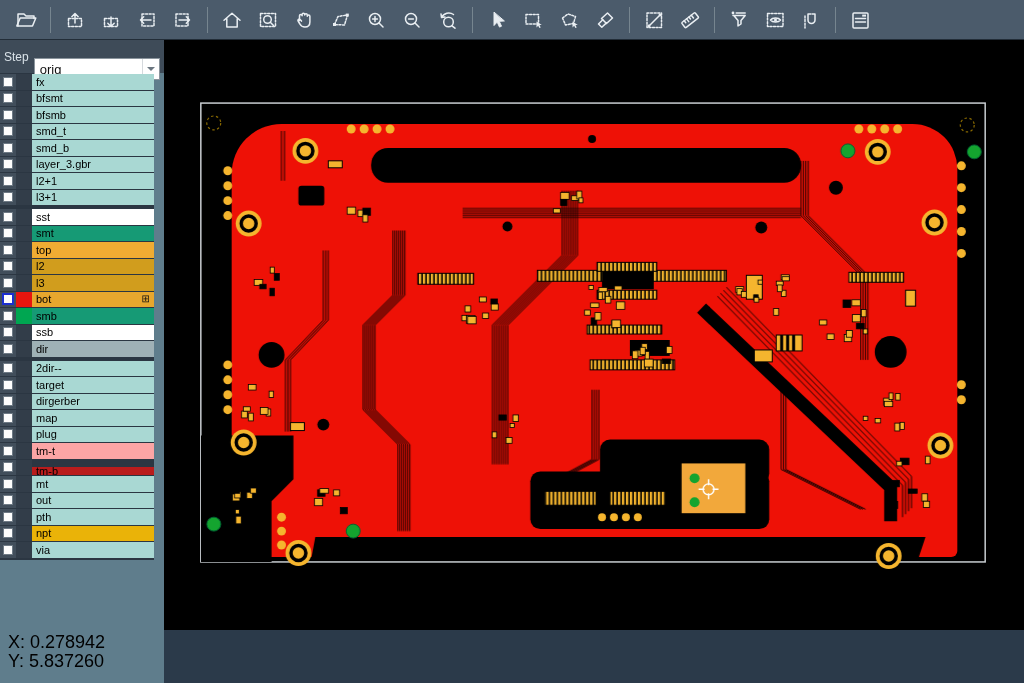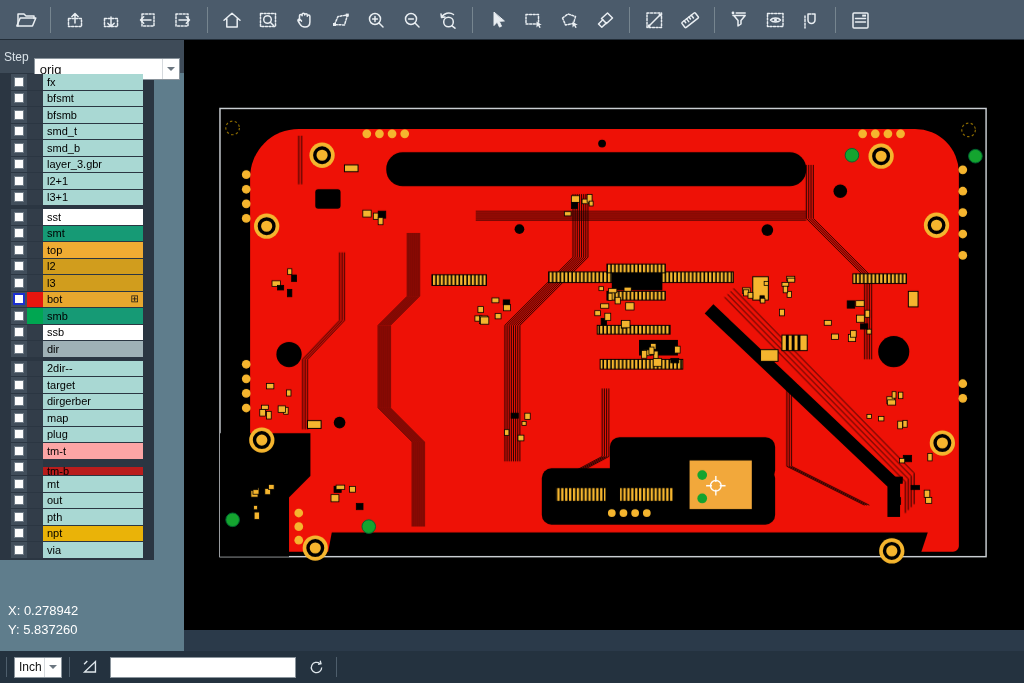--- a/index.html
+++ b/index.html
@@ -11,38 +11,38 @@
   .menu-item{color:#e8edf1;font-size:13px;padding:2px 9px;cursor:default;}
   .menu-item u{text-decoration:underline;}
   
   .toolbar{height:40px;background:#4b5b6b;display:flex;align-items:center;padding-left:8px;flex:0 0 auto;
            border-bottom:1px solid #222d38;}
   .tbtn{width:36px;height:32px;display:flex;align-items:center;justify-content:center;color:#e9eef2;flex:0 0 auto;}
   .tbtn svg{display:block;}
   .tsep{width:1px;height:26px;background:#76858f;margin:0 6px;flex:0 0 auto;}
   
   .main{flex:1 1 auto;display:flex;min-height:0;}
-  .sidebar{width:184px;background:#5f7d8c;position:relative;flex:0 0 auto;}
+  .sidebar{width:164px;background:#5f7d8c;position:relative;flex:0 0 auto;}
   .step-row{height:33px;background:#3e4b58;display:flex;align-items:center;padding:0 4px;gap:5px;}
   .step-label{color:#d9e2e8;font-size:12px;}
   .step-select{flex:1;height:22px;background:#fff;border:1px solid #8a949c;display:flex;align-items:center;
                font-size:13px;color:#111;padding-left:5px;margin-top:25px;}
   .step-select .grow{flex:1;}
   .caret-box{width:17px;height:100%;display:flex;align-items:center;justify-content:center;border-left:1px solid #d5d9dd;}
   .caret{width:0;height:0;border:4px solid transparent;border-top-color:#6b7680;margin-top:4px;}
-  .layer-list{width:154px;background:#2b3642;padding:1px 11px;display:flex;flex-direction:column;}
+  .layer-list{width:154px;background:#2b3642;padding:1px 0;display:flex;flex-direction:column;}
   .lgap{height:3px;}
   .lrow{height:15.5px;display:flex;align-items:stretch;margin-bottom:1px;}
   .cbcell{width:16px;background:#414e5b;display:flex;align-items:center;justify-content:center;flex:0 0 auto;}
   .cb{width:10px;height:10px;background:#fdfdfd;border:1px solid #6e7a85;}
   .lrow.sel .cb{border:2px solid #1b2fd0;width:12px;height:12px;}
   .swcell{width:16px;background:#323d49;flex:0 0 auto;}
   .lbl{flex:1;font-size:11px;color:#000;display:flex;align-items:center;padding:0 4px 0 4px;white-space:nowrap;overflow:hidden;}
   .grid-ic{margin-left:auto;font-size:10px;line-height:10px;color:#111;}
-  .coords{position:absolute;left:8px;bottom:12px;color:#ffffff;font-size:13px;line-height:19px;}
+  .coords{position:absolute;left:8px;bottom:12px;color:#000000;font-size:18px;line-height:19px;}
   .canvas-wrap{flex:1 1 auto;background:#000;}
   
   .statusbar{height:32px;background:#24323f;display:flex;align-items:center;padding:0 6px;gap:7px;flex:0 0 auto;}
   .ssep{width:1px;height:20px;background:#4e5e6c;flex:0 0 auto;}
   .unit-select{width:48px;height:21px;background:#fff;border:1px solid #8a949c;display:flex;align-items:center;
                font-size:12px;color:#111;padding-left:4px;}
   .unit-select .grow{flex:1;}
   .sbtn{width:26px;height:26px;display:flex;align-items:center;justify-content:center;color:#dfe7ec;flex:0 0 auto;}
   .cmd-input{width:186px;height:21px;border:1px solid #8a949c;background:#fff;font-size:12px;padding:0 4px;
              font-family:"Liberation Sans",sans-serif;}
@@ -685,36 +685,13 @@
         <circle cx="801" cy="191" r="4.5" fill="#f5b52e"></circle>
         <circle cx="801" cy="213" r="4.5" fill="#f5b52e"></circle>
         <circle cx="801" cy="345" r="4.5" fill="#f5b52e"></circle>
         <circle cx="801" cy="360" r="4.5" fill="#f5b52e"></circle>
         <g stroke="#fff" stroke-width="1.4" fill="none">
           <circle cx="547" cy="450" r="5.5"></circle>
           <path d="M547,440 v6 M547,454 v6 M537,450 h6 M551,450 h6"></path>
         </g>
       </svg>
   </div>
-  <div class="statusbar">
-    <div class="ssep"></div>
-    <div class="unit-select">
-      <span class="grow">Inch</span>
-      <span class="caret-box">
-          <i class="caret"></i>
-        </span>
-    </div>
-    <div class="ssep"></div>
-    <div class="sbtn">
-      <svg width="20" height="20" viewBox="0 0 22 22" fill="none" stroke="currentColor" stroke-width="1.5">
-        <path d="M17 16.5 H5 L17 5 z"></path>
-          <path d="M8 4.5 L4.5 8"></path>
-      </svg>
-    </div>
-    <input class="cmd-input" value="" style="">
-    <div class="sbtn">
-      <svg width="19" height="19" viewBox="0 0 22 22" fill="none" stroke="currentColor" stroke-width="1.5">
-        <path d="M17 11 a6 6 0 1 1 -2.2-4.65 M15.3 3.2 l.9 3.4 -3.4.7"></path>
-      </svg>
-    </div>
-    <div class="ssep"></div>
-  </div>
 </div>
 
 </body></html>

